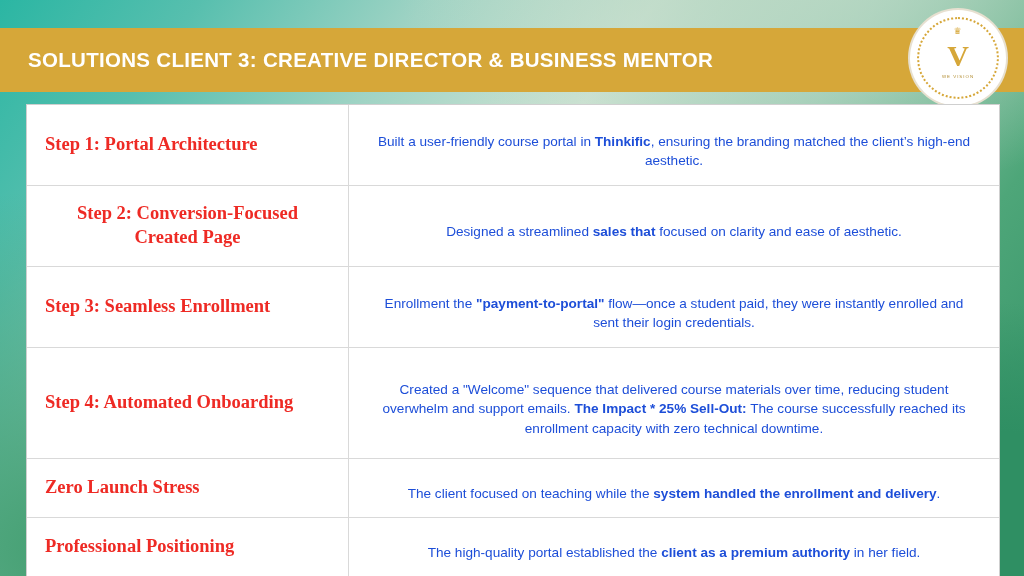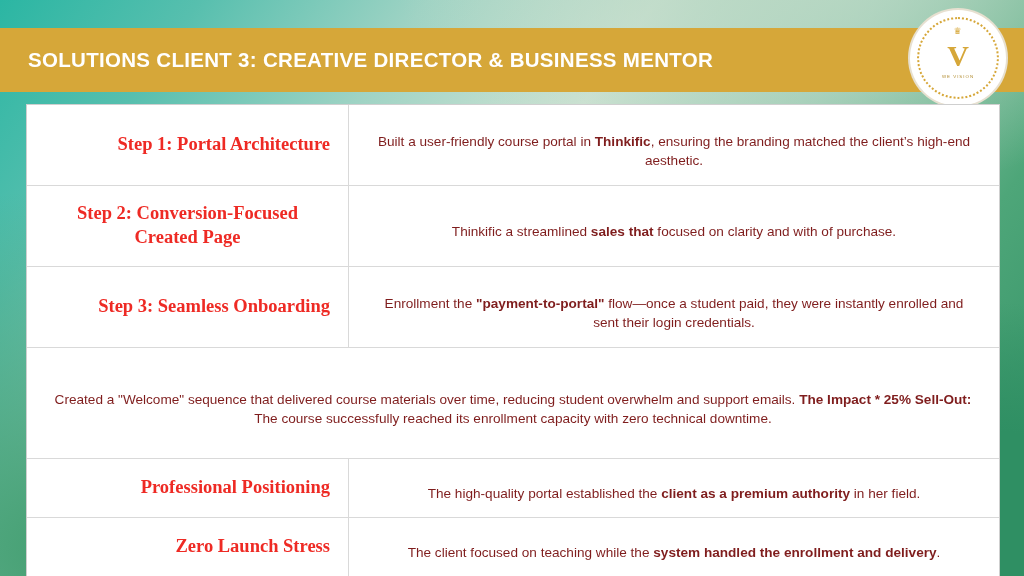--- a/index.html
+++ b/index.html
@@ -111,21 +111,21 @@
   }
   .row:last-child {
     border-bottom: none;
   }
   .cell-step {
     width: 322px;
     flex: 0 0 322px;
     border-right: 1px solid #d9d9d9;
     display: flex;
     align-items: center;
-    justify-content: flex-end;
+    justify-content: flex-start;
     padding: 12px 18px;
     box-sizing: border-box;
   }
   .step-text {
     font-family: "Liberation Serif", serif;
     font-weight: bold;
     font-size: 18.5px;
     color: #ee2a24;
     text-align: center;
     line-height: 1.28;
@@ -133,21 +133,21 @@
   .cell-desc {
     flex: 1 1 auto;
     display: flex;
     align-items: center;
     justify-content: center;
     padding: 12px 22px;
     box-sizing: border-box;
   }
   .desc-text {
     font-size: 13.6px;
-    color: #7f1d1d;
+    color: #1d4ed8;
     text-align: center;
     line-height: 1.42;
     margin-top: 12px;
   }
   .desc-text b {
     font-weight: bold;
   }
 
   
   .r0 { min-height: 80px; }
@@ -181,47 +181,50 @@
         </div>
         <div class="cell-desc">
           <div class="desc-text"><span>Built a user-friendly course portal in </span><b>Thinkific</b><span>, ensuring the branding matched the client’s high-end aesthetic.</span></div>
         </div>
       </div>
       <div class="row r1">
         <div class="cell-step">
           <div class="step-text">Step 2: Conversion-Focused Created Page</div>
         </div>
         <div class="cell-desc">
-          <div class="desc-text"><span>Thinkific a streamlined </span><b>sales that</b><span> focused on clarity and with of purchase.</span></div>
+          <div class="desc-text"><span>Designed a streamlined </span><b>sales that</b><span> focused on clarity and ease of aesthetic.</span></div>
         </div>
       </div>
       <div class="row r2">
         <div class="cell-step">
-          <div class="step-text">Step 3: Seamless Onboarding</div>
+          <div class="step-text">Step 3: Seamless Enrollment</div>
         </div>
         <div class="cell-desc">
           <div class="desc-text"><span>Enrollment the </span><b>"payment-to-portal"</b><span> flow—once a student paid, they were instantly enrolled and sent their login credentials.</span></div>
         </div>
       </div>
       <div class="row r3">
+        <div class="cell-step">
+          <div class="step-text">Step 4: Automated Onboarding</div>
+        </div>
         <div class="cell-desc">
           <div class="desc-text"><span>Created a "Welcome" sequence that delivered course materials over time, reducing student overwhelm and support emails. </span><b>The Impact * 25% Sell-Out:</b><span> The course successfully reached its enrollment capacity with zero technical downtime.</span></div>
         </div>
       </div>
+      <div class="row r5">
+        <div class="cell-step">
+          <div class="step-text">Zero Launch Stress</div>
+        </div>
+        <div class="cell-desc">
+          <div class="desc-text"><span>The client focused on teaching while the </span><b>system handled the enrollment and delivery</b><span>.</span></div>
+        </div>
+      </div>
       <div class="row r4">
         <div class="cell-step">
           <div class="step-text">Professional Positioning</div>
         </div>
         <div class="cell-desc">
           <div class="desc-text"><span>The high-quality portal established the </span><b>client as a premium authority</b><span> in her field.</span></div>
         </div>
       </div>
-      <div class="row r5">
-        <div class="cell-step">
-          <div class="step-text">Zero Launch Stress</div>
-        </div>
-        <div class="cell-desc">
-          <div class="desc-text"><span>The client focused on teaching while the </span><b>system handled the enrollment and delivery</b><span>.</span></div>
-        </div>
-      </div>
     </div>
 
 </div>
 
 </body></html>

